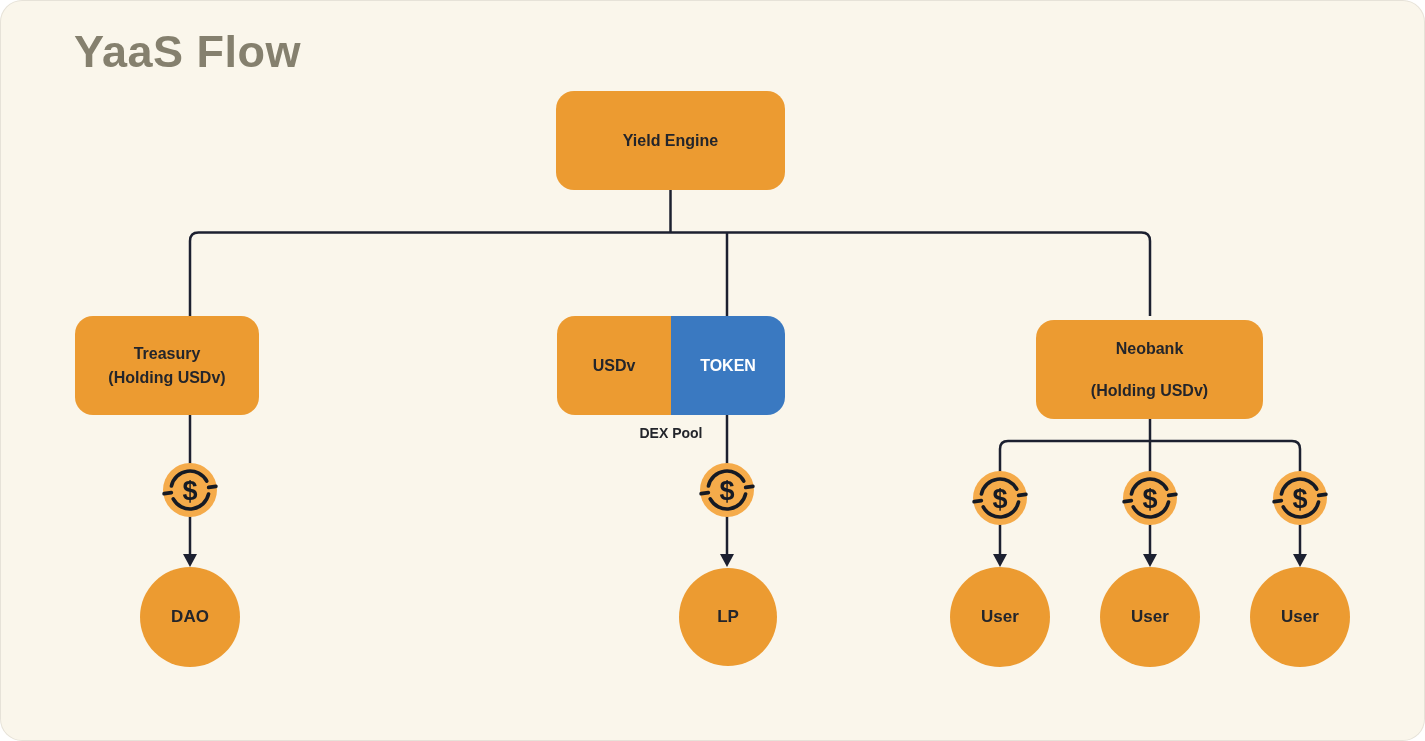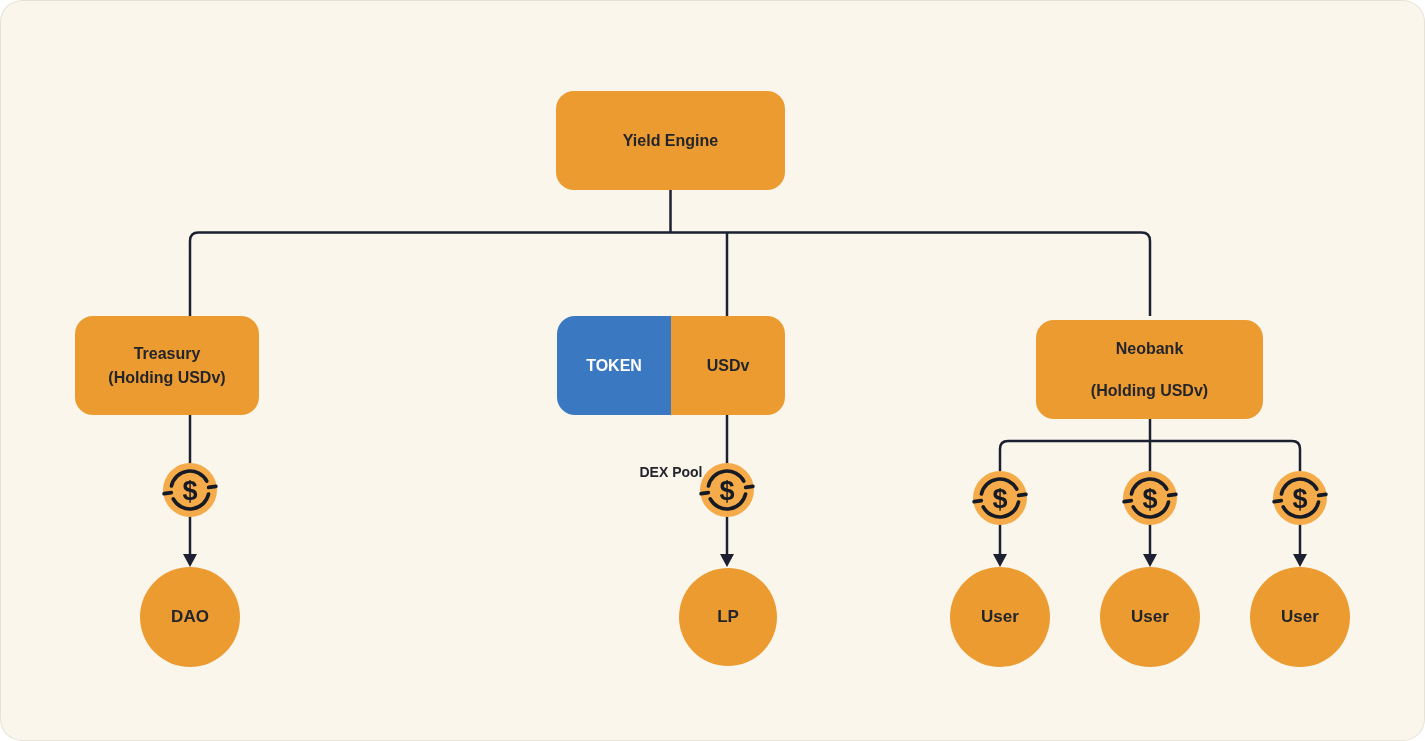--- a/index.html
+++ b/index.html
@@ -66,21 +66,20 @@
   }
   .dex-token { background: #3A79C1; color: #ffffff; }
   .dex-usdv  { background: #EC9B31; color: #23252B; }
   .dex-caption {
     position: absolute;
     left: 557px; top: 425px; width: 228px;
     text-align: center;
     font-size: 14px;
     font-weight: 700;
     color: #23252B;
-    margin-top: 39px;
   }
   .entity-circle {
     position: absolute;
     width: 100px; height: 100px;
     border-radius: 50%;
     background: #EC9B31;
     display: flex;
     align-items: center;
     justify-content: center;
     color: #23252B;
@@ -100,20 +99,21 @@
   .coin-lp       { left: 699px;  top: 462px; }
   .coin-user1    { left: 972px;  top: 470px; }
   .coin-user2    { left: 1122px; top: 470px; }
   .coin-user3    { left: 1272px; top: 470px; }
 </style>
 </head>
 <body>
 
 <div class="canvas">
 
+  <div class="page-title">YaaS Flow</div>
 
   <svg class="connector-layer" viewBox="0 0 1425 741" fill="none">
     <g stroke="#1C2030" stroke-width="2.5">
 
       <path d="M 670.5 190 V 232.5"></path>
 
       <path d="M 190 316 V 241 Q 190 232.5 198.5 232.5 H 1141.5 Q 1150 232.5 1150 241 V 316"></path>
 
       <path d="M 727 232.5 V 316"></path>
 
@@ -139,26 +139,26 @@
   <div class="node-box yield-engine">
     <span>Yield Engine</span>
   </div>
 
   <div class="node-box treasury">
     <span>Treasury</span>
     <span>(Holding USDv)</span>
   </div>
 
   <div class="dex-pool">
+    <div class="dex-half dex-usdv">
+      <span>USDv</span>
+    </div>
     <div class="dex-half dex-token">
       <span>TOKEN</span>
     </div>
-    <div class="dex-half dex-usdv">
-      <span>USDv</span>
-    </div>
   </div>
   <div class="dex-caption">DEX Pool</div>
 
   <div class="node-box neobank">
     <span>Neobank</span>
     <span>(Holding USDv)</span>
   </div>
 
   <svg class="coin coin-treasury" viewBox="0 0 56 56">
     <circle cx="28" cy="28" r="27" fill="#F5AB4A"></circle>

